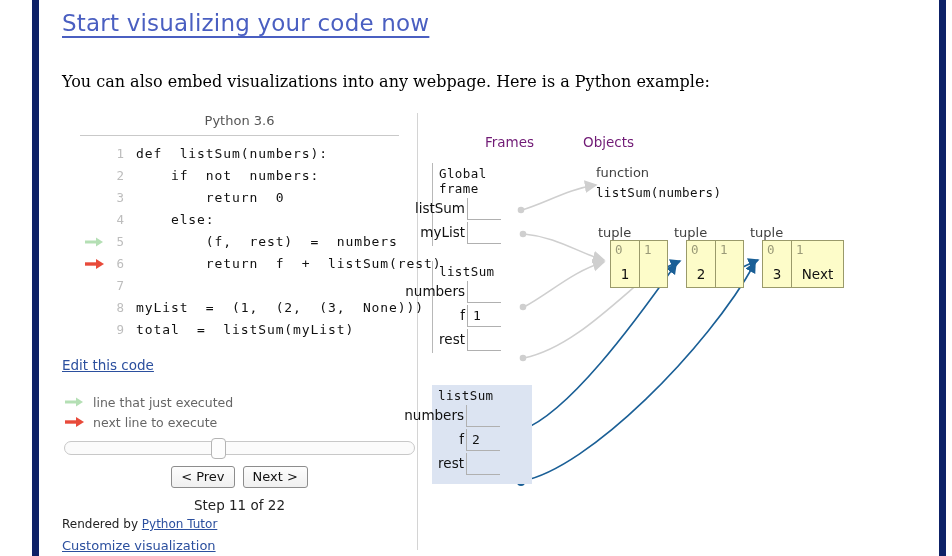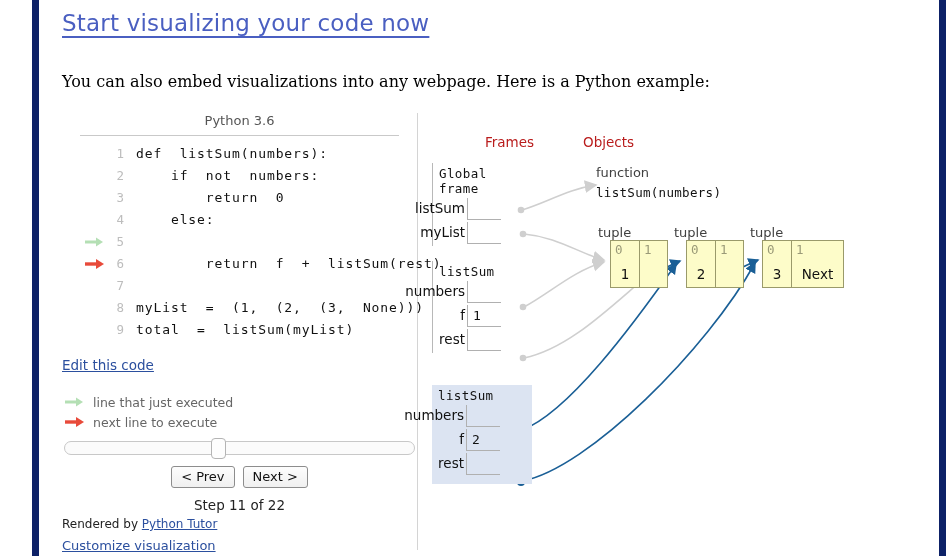--- a/index.html
+++ b/index.html
@@ -94,21 +94,21 @@
   .rendered-by a, .customize-link {
     color: #2b4f9e; text-decoration: underline; cursor: pointer;
   }
   .customize-link { display: block; margin-top: 7px; font-size: 13px; }
 
   
   .viz { position: absolute; left: 418px; top: 113px; width: 520px; height: 440px; }
   .viz-svg { position: absolute; left: 0; top: 0; }
 
   .col-head {
-    position: absolute; font-size: 13.5px; color: #b91c1c;
+    position: absolute; font-size: 13.5px; color: #701a75;
     font-family: "DejaVu Sans", sans-serif;
     text-align: right;
   }
   .head-frames  { left: 67px; top: 21px; }
   .head-objects { left: 165px; top: 21px; }
 
   .frame {
     position: absolute; font-family: "DejaVu Sans", sans-serif;
   }
   .frame.active { background: #dce4f2; }
@@ -177,21 +177,21 @@
     <div class="code-rule"></div>
 
     <div class="code-lines" id="code-lines">
         <div class="code-row"><span class="gutter-arrow"></span><span class="lineno">1</span><span class="codetext">def  listSum(numbers):</span></div>
         <div class="code-row"><span class="gutter-arrow"></span><span class="lineno">2</span><span class="codetext">    if  not  numbers:</span></div>
         <div class="code-row"><span class="gutter-arrow"></span><span class="lineno">3</span><span class="codetext">        return  0</span></div>
         <div class="code-row"><span class="gutter-arrow"></span><span class="lineno">4</span><span class="codetext">    else:</span></div>
         <div class="code-row"><span class="gutter-arrow"><svg class="arrow-svg" width="24" height="12">
               <path d="M1 6 H13" stroke="#b4dfb4" stroke-width="3" fill="none"></path>
               <path d="M12 1.5 L19 6 L12 10.5 Z" fill="#b4dfb4"></path>
-            </svg></span><span class="lineno">5</span></div>
+            </svg></span><span class="lineno">5</span><span class="codetext">        (f,  rest)  =  numbers</span></div>
         <div class="code-row"><span class="gutter-arrow"><svg class="arrow-svg" width="24" height="12">
               <path d="M1 6 H13" stroke="#e84a3a" stroke-width="3.4" fill="none"></path>
               <path d="M12 1 L20 6 L12 11 Z" fill="#e84a3a"></path>
             </svg></span><span class="lineno">6</span><span class="codetext">        return  f  +  listSum(rest)</span></div>
         <div class="code-row"><span class="gutter-arrow"></span><span class="lineno">7</span><span class="codetext"></span></div>
         <div class="code-row"><span class="gutter-arrow"></span><span class="lineno">8</span><span class="codetext">myList  =  (1,  (2,  (3,  None)))</span></div>
         <div class="code-row"><span class="gutter-arrow"></span><span class="lineno">9</span><span class="codetext">total  =  listSum(myList)</span></div>
       </div>
 
     <div class="edit-link">

